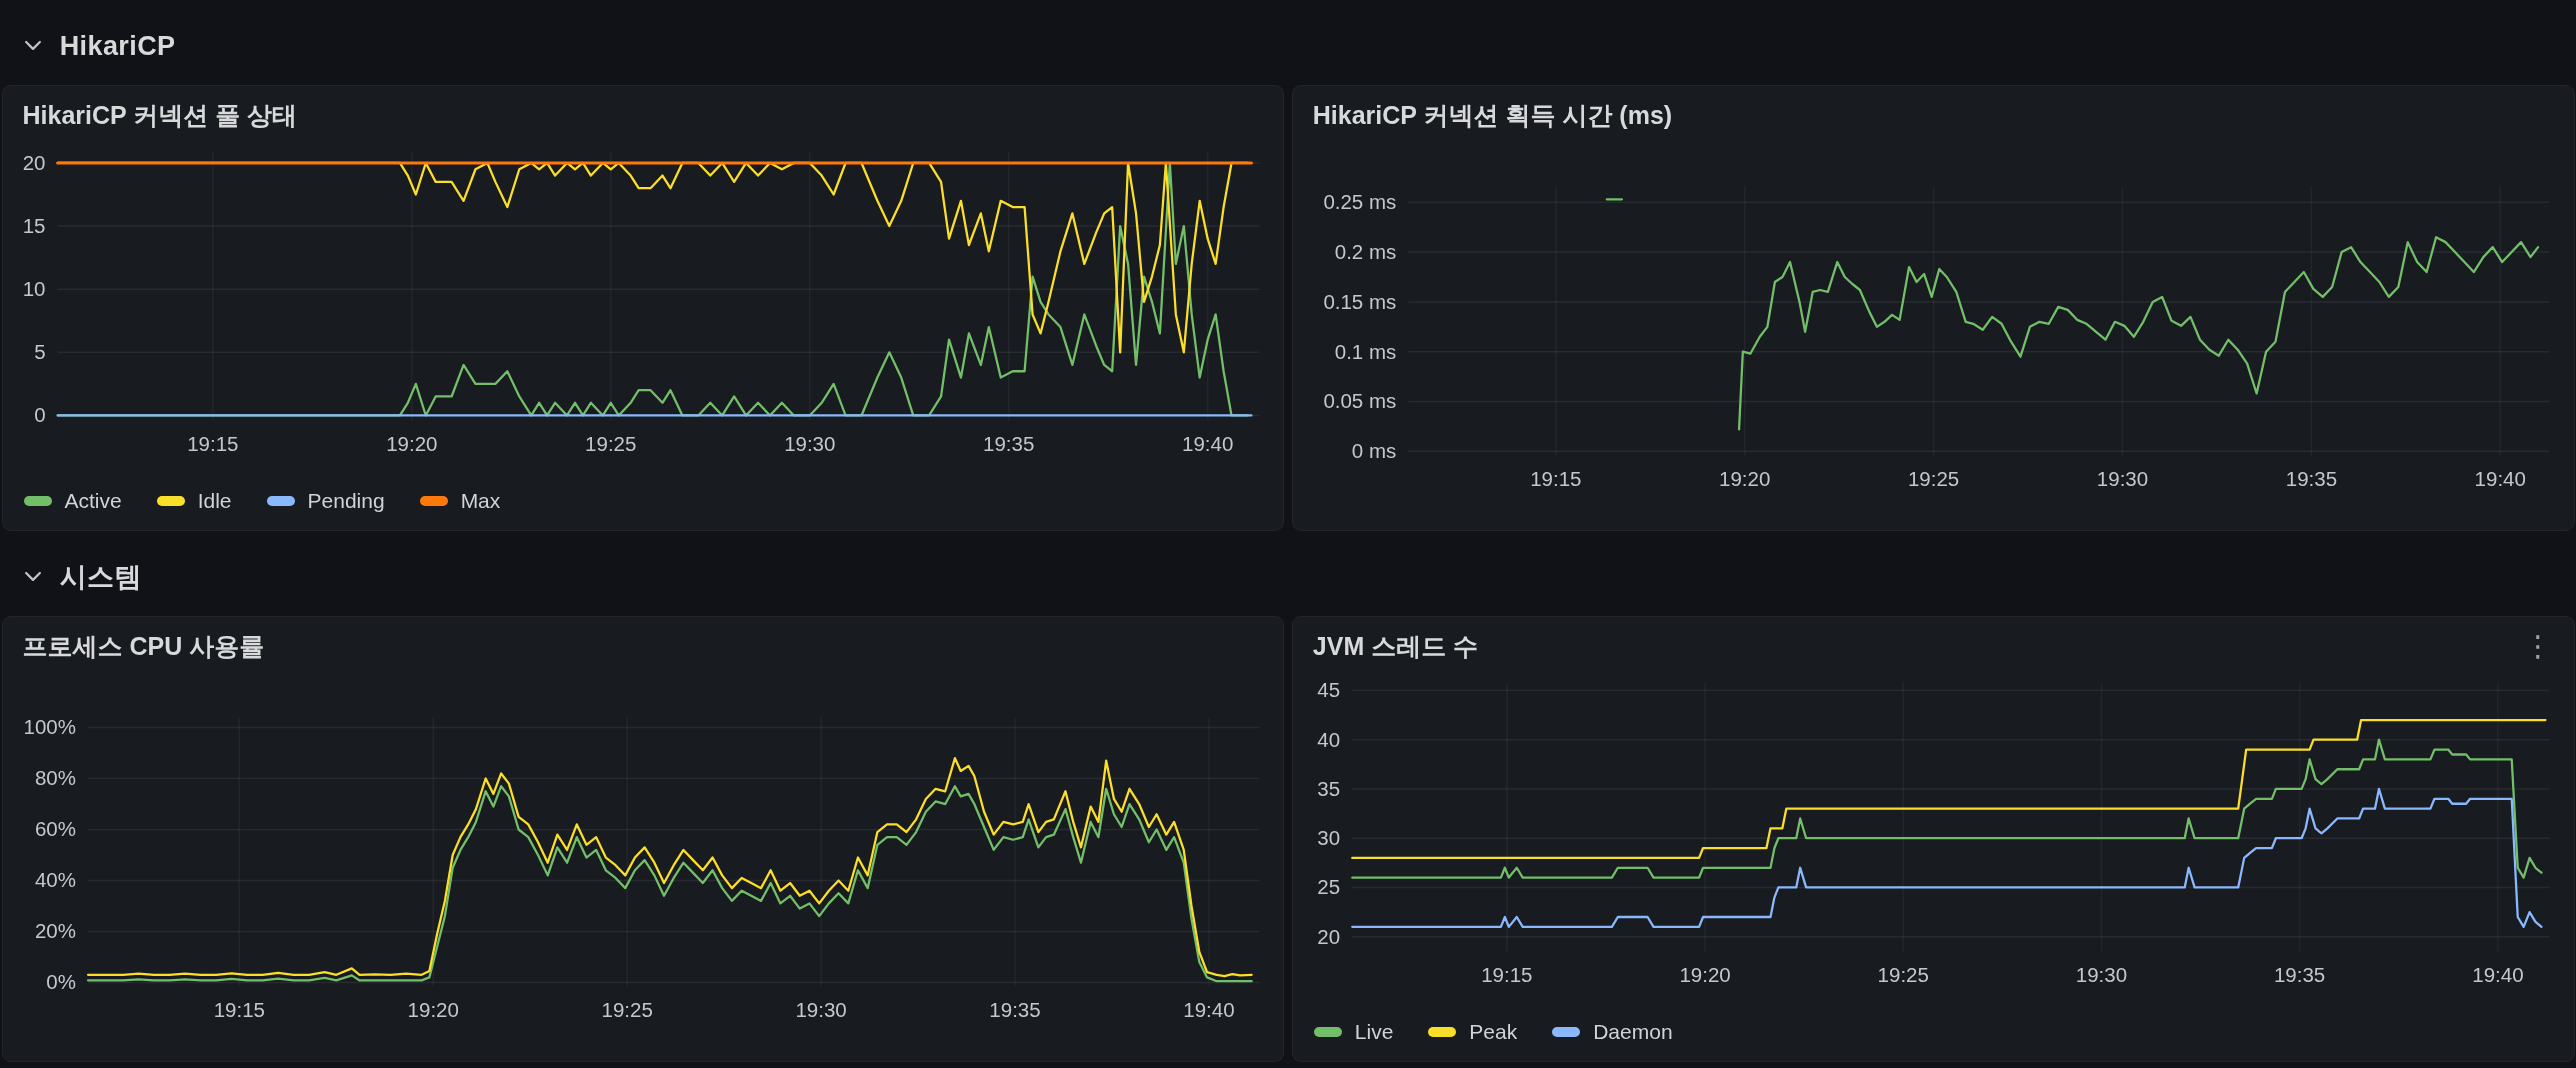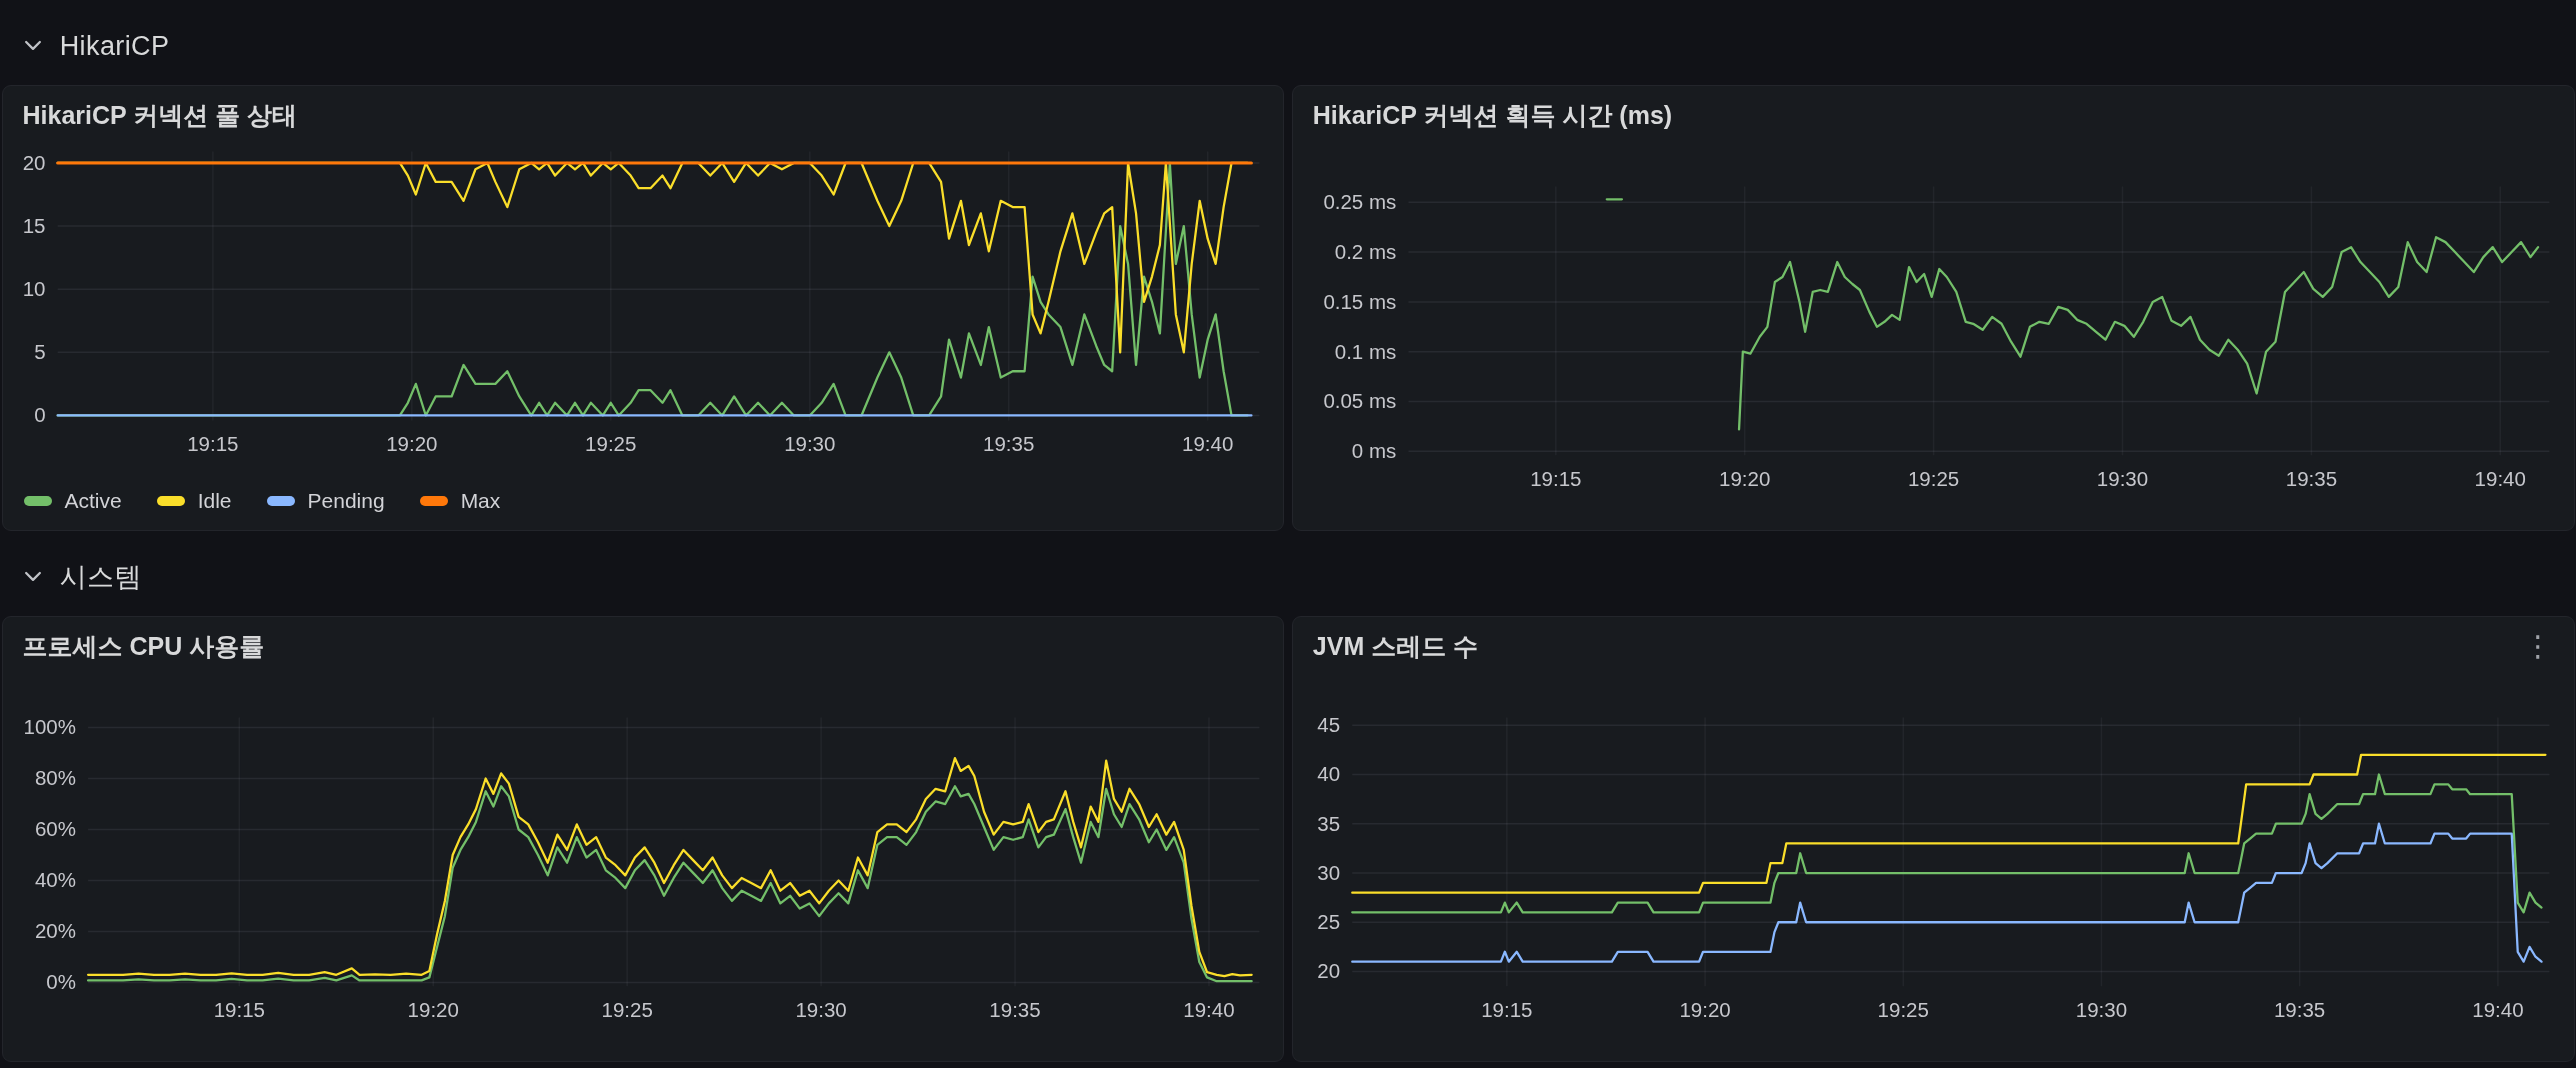--- a/index.html
+++ b/index.html
@@ -1,18 +1,18 @@
 <!DOCTYPE html>
 <html style="font-size:12px"><head>
 <meta charset="utf-8">
 <style>
   html,body{margin:0;padding:0;background:#111217;width:2576px;height:1069px;overflow:hidden;
     font-family:"Liberation Sans",sans-serif;-webkit-font-smoothing:antialiased;}
   .section-row{height:85px;display:flex;align-items:center;padding:7.6px 0 0 23px;box-sizing:border-box;gap:16.7px;cursor:pointer;}
-  .section-title{font-size:27px;font-weight:400;color:#d8d9da;letter-spacing:0.4px;}
+  .section-title{font-size:27px;font-weight:700;color:#d8d9da;letter-spacing:0.4px;}
   .chev{display:inline-flex;align-items:center;}
   .panels-row{display:flex;gap:7.6px;padding:0 1.5px;height:446px;box-sizing:border-box;}
   .panel{flex:1;background:#181b1f;border:1.5px solid #23252b;border-radius:9px;display:flex;flex-direction:column;box-sizing:border-box;min-width:0;}
   .panel-header{height:47px;display:flex;align-items:center;justify-content:space-between;padding:6px 16.7px 0 20px;flex:none;}
   .panel-title{font-size:25px;font-weight:600;color:#d8d9da;white-space:nowrap;}
   .kebab{font-size:29px;color:#9fa2a8;line-height:1;padding:0 4.6px;cursor:pointer;user-select:none;}
   .plot-wrap{flex:1;position:relative;min-height:0;}
   .plot-wrap svg{position:absolute;inset:0;width:100%;height:100%;display:block;}
   .tick{font-size:27px;fill:#c6c7cc;font-family:"Liberation Sans",sans-serif;}
   .legend{height:59px;flex:none;display:flex;align-items:center;padding:10.6px 0 0 21px;gap:35px;}
@@ -196,15 +196,29 @@
           <text class="tick" x="542.5" y="410" text-anchor="middle">19:20</text>
           <text class="tick" x="803.4" y="410" text-anchor="middle">19:25</text>
           <text class="tick" x="1064.3" y="410" text-anchor="middle">19:30</text>
           <text class="tick" x="1325.2" y="410" text-anchor="middle">19:35</text>
           <text class="tick" x="1586.2" y="410" text-anchor="middle">19:40</text>
           <polyline points="78.0,272.7 273.7,272.7 278.9,259.8 284.1,272.7 294.6,259.8 302.4,272.7 419.8,272.7 427.6,259.8 466.8,259.8 474.6,272.7 534.6,272.7 539.8,259.8 628.6,259.8 633.8,233.8 639.0,220.9 662.5,220.9 667.7,194.9 675.5,220.9 1173.9,220.9 1179.1,194.9 1186.9,220.9 1244.3,220.9 1247.0,207.9 1252.2,182.0 1260.0,175.5 1267.8,169.0 1288.7,169.0 1293.9,156.0 1327.8,156.0 1333.1,143.1 1338.3,117.1 1346.1,143.1 1353.9,149.6 1361.8,143.1 1374.8,130.1 1403.5,130.1 1408.7,117.1 1424.4,117.1 1429.6,91.2 1437.4,117.1 1497.4,117.1 1502.7,104.2 1520.9,104.2 1526.1,110.7 1544.4,110.7 1549.6,117.1 1604.4,117.1 1612.3,259.8 1620.1,272.7 1627.9,246.8 1635.7,259.8 1643.6,266.3" fill="none" stroke="#73bf69" stroke-width="3" stroke-linejoin="round" stroke-linecap="round"></polyline>
           <polyline points="78.0,246.8 534.6,246.8 539.8,233.8 623.3,233.8 628.6,207.9 644.2,207.9 649.4,182.0 1244.3,182.0 1249.6,143.1 1254.8,104.2 1338.3,104.2 1343.5,91.2 1400.9,91.2 1406.1,65.3 1648.8,65.3" fill="none" stroke="#fade2a" stroke-width="3" stroke-linejoin="round" stroke-linecap="round"></polyline>
           <polyline points="78.0,337.6 273.7,337.6 278.9,324.6 284.1,337.6 294.6,324.6 302.4,337.6 419.8,337.6 427.6,324.6 466.8,324.6 474.6,337.6 534.6,337.6 539.8,324.6 628.6,324.6 633.8,298.7 639.0,285.7 662.5,285.7 667.7,259.8 675.5,285.7 1173.9,285.7 1179.1,259.8 1186.9,285.7 1244.3,285.7 1247.0,272.7 1252.2,246.8 1260.0,240.3 1267.8,233.8 1288.7,233.8 1293.9,220.9 1327.8,220.9 1333.1,207.9 1338.3,182.0 1346.1,207.9 1353.9,214.4 1361.8,207.9 1374.8,194.9 1403.5,194.9 1408.7,182.0 1424.4,182.0 1429.6,156.0 1437.4,182.0 1497.4,182.0 1502.7,169.0 1520.9,169.0 1526.1,175.5 1544.4,175.5 1549.6,169.0 1604.4,169.0 1612.3,324.6 1620.1,337.6 1627.9,318.1 1635.7,331.1 1643.6,337.6" fill="none" stroke="#8ab8ff" stroke-width="3" stroke-linejoin="round" stroke-linecap="round"></polyline>
         </svg>
       </div>
+    <div class="legend">
+        <span class="legend-item">
+          <span class="pill" style="background: rgb(115, 191, 105);"></span>
+          <span>Live</span>
+        </span>
+        <span class="legend-item">
+          <span class="pill" style="background: rgb(250, 222, 42);"></span>
+          <span>Peak</span>
+        </span>
+        <span class="legend-item">
+          <span class="pill" style="background: rgb(138, 184, 255);"></span>
+          <span>Daemon</span>
+        </span>
+      </div>
   </div>
 </div>
 
 
 </body></html>

